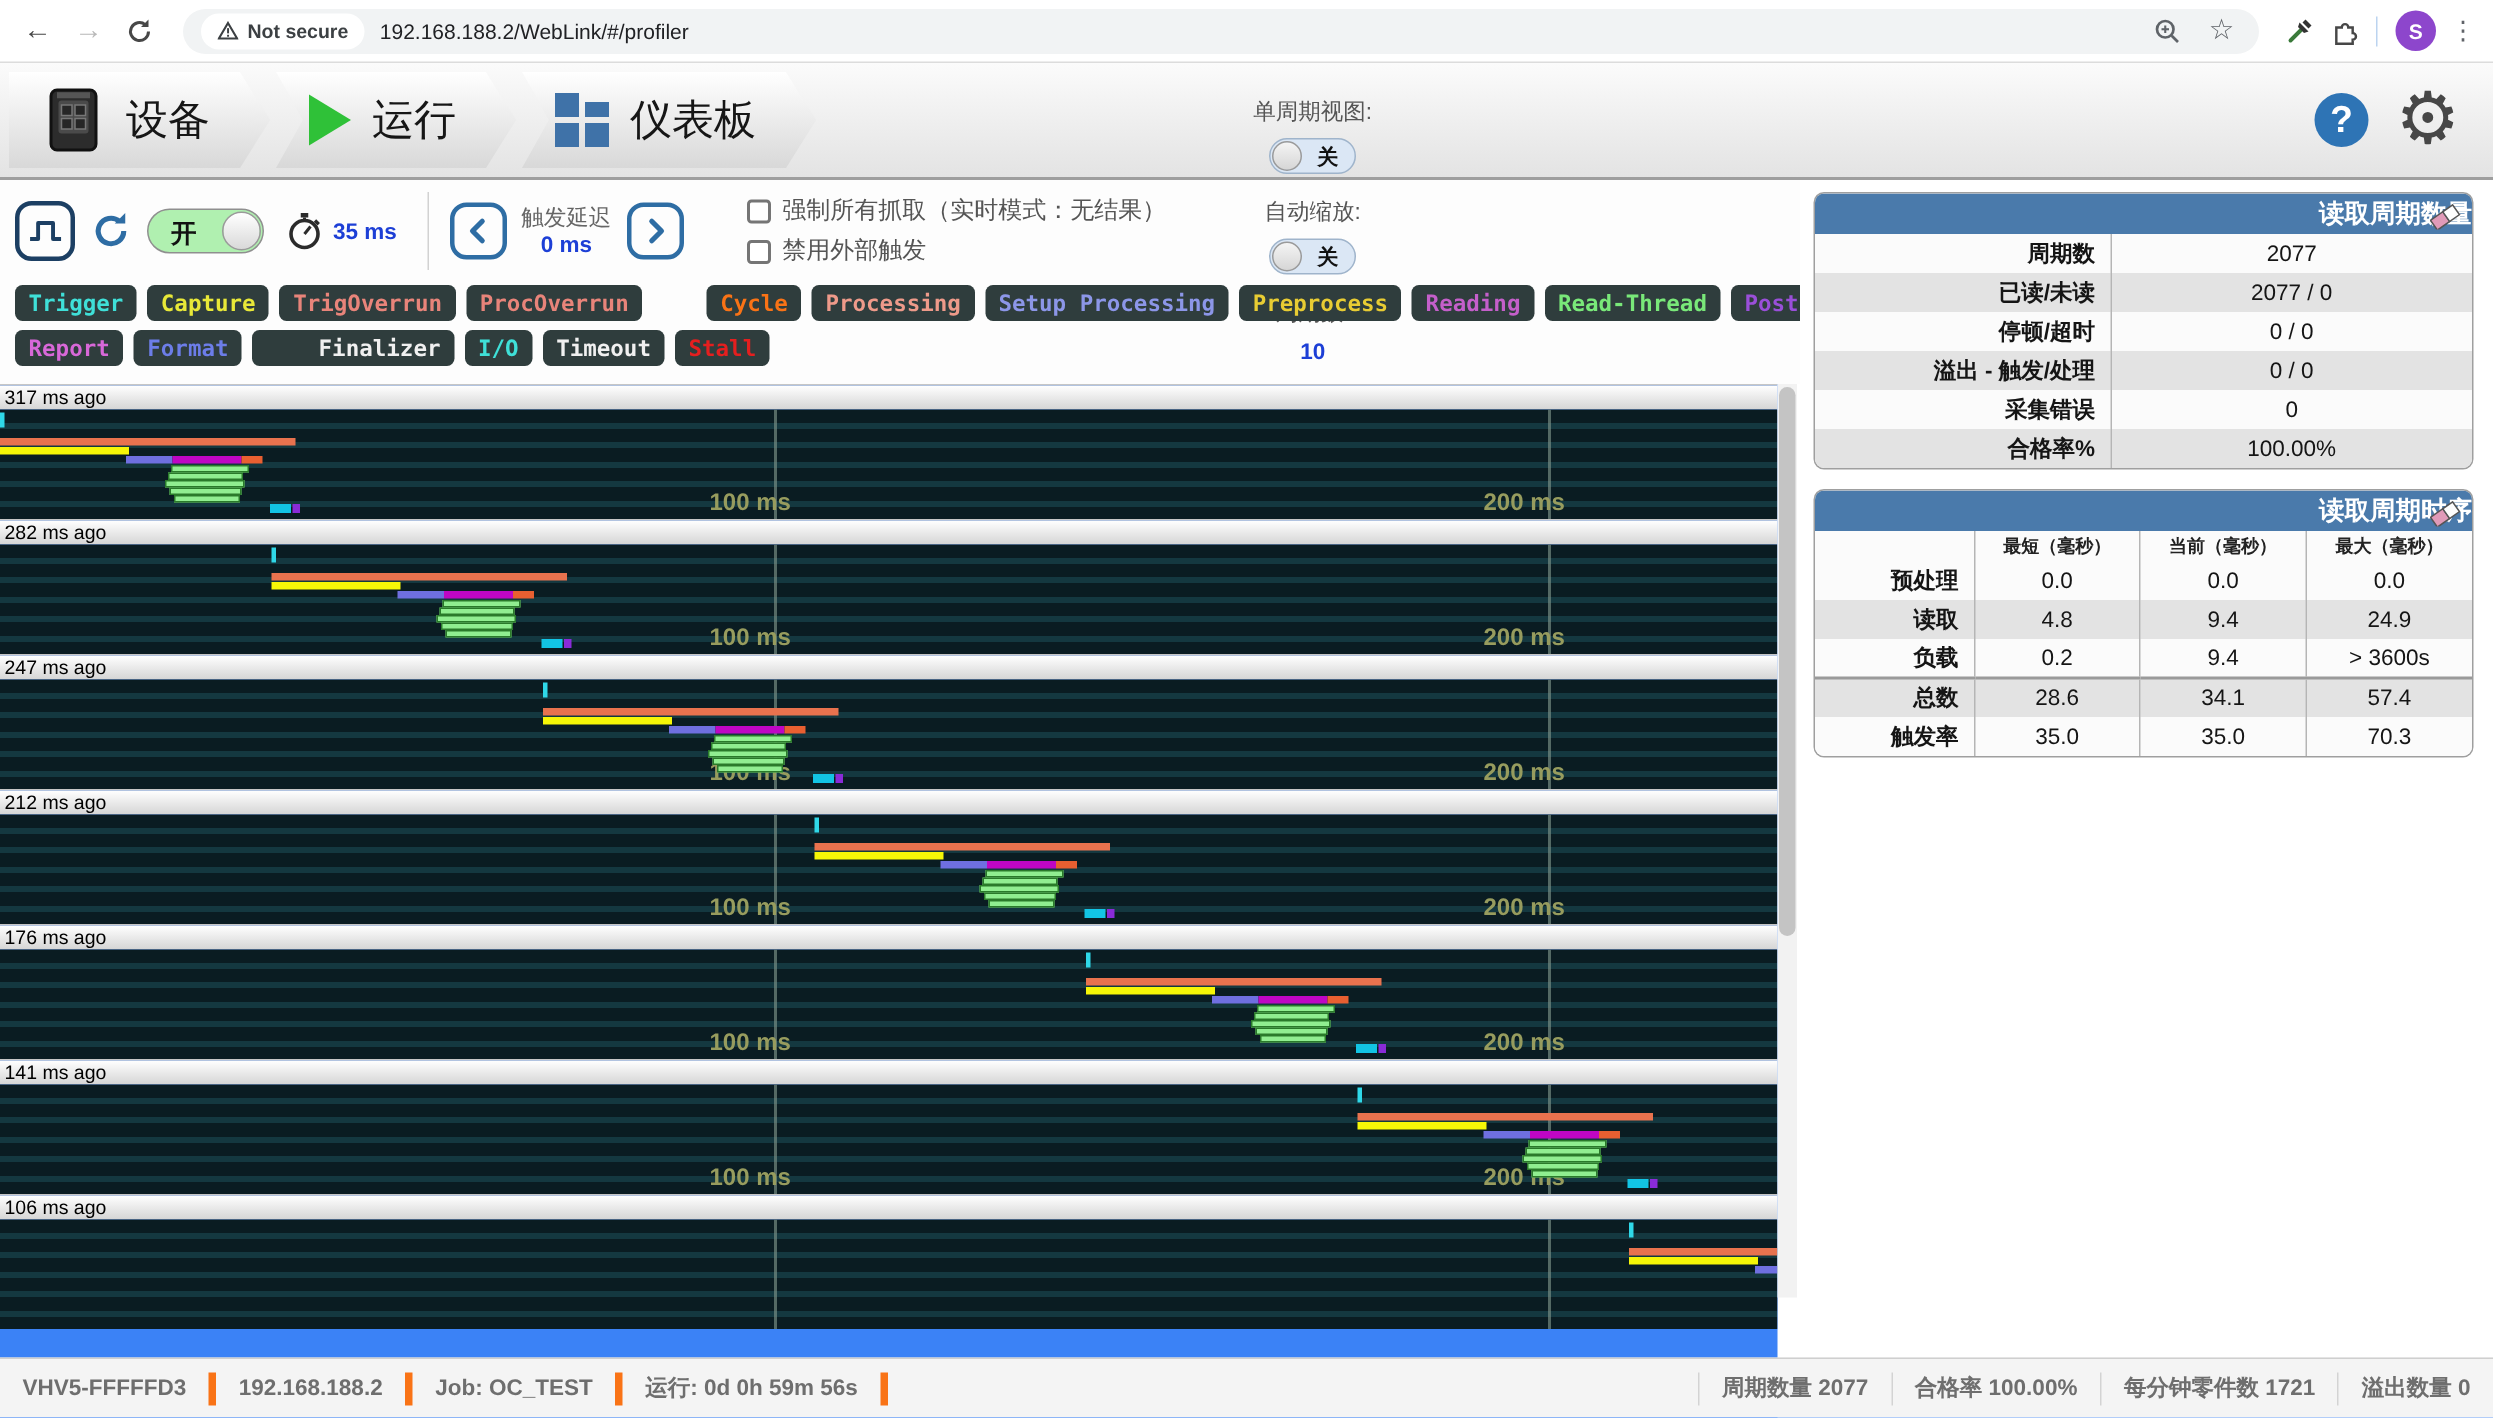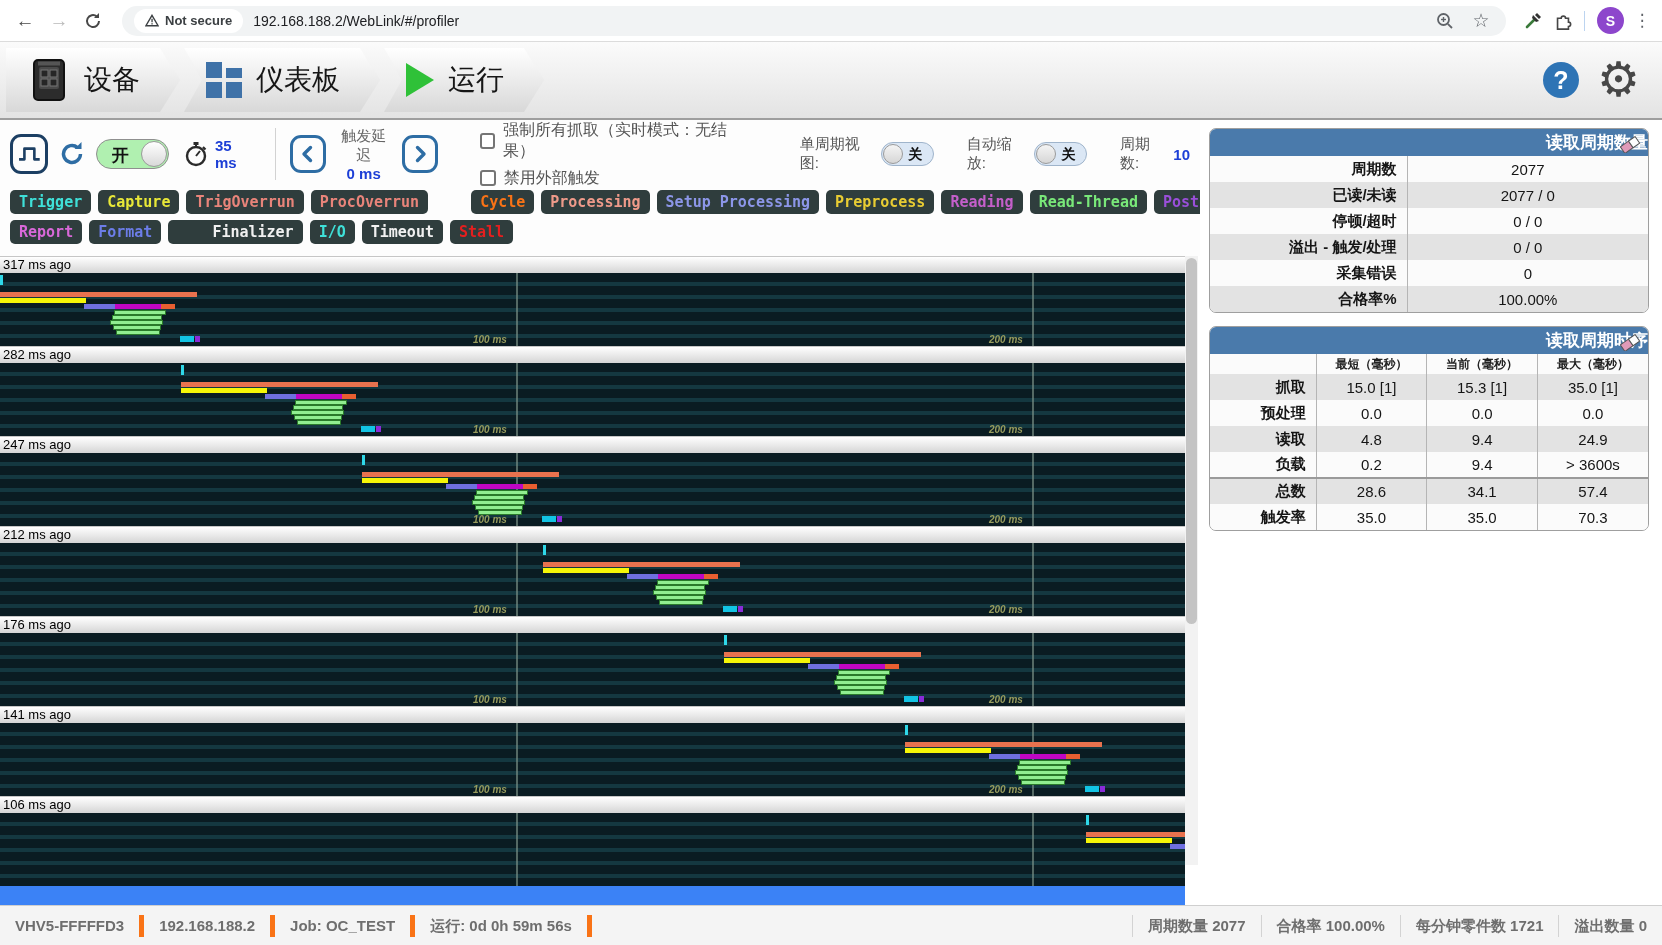--- a/index.html
+++ b/index.html
@@ -55,21 +55,21 @@
   .timerval { color:#1d3fd6; font-weight:bold; font-size:15px; margin:0 6px 0 4px; }
   .tdivider { width:1px; height:52px; background:#d2d2d2; margin:0 14px; }
   .chevbtn { width:38px; height:38px; border:3px solid #2e6da4; border-radius:11px;
     display:flex; align-items:center; justify-content:center; }
   .delayblock { text-align:center; margin:0 10px; }
   .delaylabel { font-size:15px; color:#666; }
   .delayval { font-size:15px; font-weight:bold; color:#1d3fd6; }
   .cbgroup { margin-left:42px; display:flex; flex-direction:column; gap:6px; }
   .cbrow { display:flex; align-items:center; gap:8px; font-size:16px; color:#555; }
   .cbox { width:16px; height:16px; border:2px solid #757575; border-radius:3px; background:#fff; }
-  .togglegroup { display:flex; align-items:center; margin-left:58px; gap:8px; }
+  .togglegroup { display:flex; align-items:center; margin-left:58px; gap:8px;flex-direction:column; }
   .minilabel { font-size:15px; color:#555; }
   .minitoggle { position:relative; width:58px; height:24px; border-radius:12px; background:#dbe7f5;
     border:1px solid #9fb4cb; }
   .minitoggle .knob { position:absolute; left:1px; top:1px; width:20px; height:20px; border-radius:50%;
     background:linear-gradient(#f4f4f4,#d6d6d6); border:1px solid #9a9a9a; }
   .minitoggle .tlabel { position:absolute; right:11px; top:3px; font-size:14px; font-weight:bold; color:#111; }
   .cyclesval { color:#1d3fd6; font-weight:bold; font-size:15px; }
   .gap18 { width:18px; }
   
   .legend { padding:2px 10px 6px 10px; background:#fdfdfd; }
@@ -77,21 +77,21 @@
   .badge { background:#2f3d3d; border-radius:5px; padding:3px 9px; font-family:"DejaVu Sans Mono","Liberation Mono",monospace;
     font-size:15px; font-weight:bold; white-space:nowrap; cursor:pointer; }
   
   .chartwrap { display:flex; }
   .charts { position:relative; width:1185px; height:737px; overflow:hidden; background:#3b82f6; }
   .strip-header { height:17px; background:linear-gradient(#ffffff,#d5d5d5); border-top:1px solid #c6c6c6;
     font-size:13px; color:#000; line-height:16px; padding-left:3px; }
   .strip-body { position:relative; height:73px; overflow:hidden;
     background:repeating-linear-gradient(180deg,#0a1c22 0px,#0a1c22 9px,#143840 9px,#143840 13px); }
   .gridline { position:absolute; top:0; bottom:0; width:2px; background:#7d9488; opacity:0.65; }
-  .gridlabel { position:absolute; bottom:1px; font-size:10px; color:#979c5e; font-weight:bold;font-style:italic; }
+  .gridlabel { position:absolute; bottom:1px; font-size:16px; color:#979c5e; font-weight:bold; }
   .bar { position:absolute; }
   .cscroll { width:13px; height:609px; background:#f2f2f2; position:relative; }
   .cthumb { position:absolute; left:1px; right:1px; top:2px; height:366px; background:#c4c4c4; border-radius:6px; }
   
   .panel { flex:1; padding:8px 13px 0 9px; background:#fff; }
   .ptable { border:1px solid #9f9f9f; border-radius:7px; overflow:hidden; margin-bottom:13px; background:#fff; }
   .ptable-header { background:#4a7aab; color:#fff; font-size:17px; font-weight:bold; text-align:right;
     height:27px; line-height:27px; position:relative; }
   .eraser { position:absolute; right:7px; top:5px; cursor:pointer; }
   table.stat { width:100%; border-collapse:collapse; }
@@ -171,31 +171,31 @@
       <rect x="11" y="10" width="20" height="22" rx="2" fill="#4a4a4a"></rect>
       <rect x="13" y="13" width="7" height="7" fill="#262626" stroke="#777"></rect>
       <rect x="22" y="13" width="7" height="7" fill="#262626" stroke="#777"></rect>
       <rect x="13" y="22" width="7" height="7" fill="#262626" stroke="#777"></rect>
       <rect x="22" y="22" width="7" height="7" fill="#262626" stroke="#777"></rect>
       <rect x="10" y="4.5" width="22" height="4" fill="#555"></rect>
     </svg>
     <span>设备</span>
   </div>
   <div class="tab">
+    <span class="run-tri"></span>
+    <span>运行</span>
+  </div>
+  <div class="tab">
     <span class="dash-ico">
       <span style="position:absolute;left:0;top:0;width:16px;height:16px;background:#3f72a8;display:block"></span>
       <span style="position:absolute;left:0;top:20px;width:16px;height:16px;background:#3f72a8;display:block"></span>
       <span style="position:absolute;left:20px;top:6px;width:16px;height:10px;background:#3f72a8;display:block"></span>
       <span style="position:absolute;left:20px;top:20px;width:16px;height:16px;background:#3f72a8;display:block"></span>
     </span>
     <span>仪表板</span>
-  </div>
-  <div class="tab">
-    <span class="run-tri"></span>
-    <span>运行</span>
   </div>
   <span class="navspacer"></span>
   <div class="helpbtn">?</div>
   <div class="gearbtn">⚙</div>
 </div>
 
 <div class="main">
   <div class="leftcol">
 
     <div class="ptoolbar">
@@ -499,26 +499,20 @@
         </span>
       </div>
       <table class="stat timing">
           <tbody id="timing-body">
             <tr class="subhead">
               <td class="lbl"></td>
               <td class="col">最短（毫秒）</td>
               <td class="col">当前（毫秒）</td>
               <td class="col">最大（毫秒）</td>
             </tr>
-            <tr class="even">
-              <td class="lbl">抓取</td>
-              <td class="col">15.0 [1]</td>
-              <td class="col">15.3 [1]</td>
-              <td class="col">35.0 [1]</td>
-            </tr>
             <tr class="odd">
               <td class="lbl">预处理</td>
               <td class="col">0.0</td>
               <td class="col">0.0</td>
               <td class="col">0.0</td>
             </tr>
             <tr class="even">
               <td class="lbl">读取</td>
               <td class="col">4.8</td>
               <td class="col">9.4</td>

